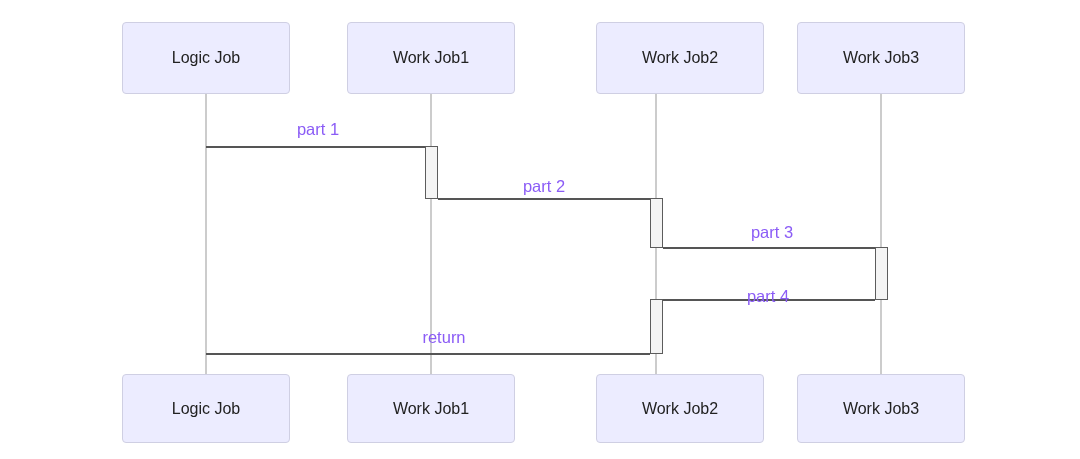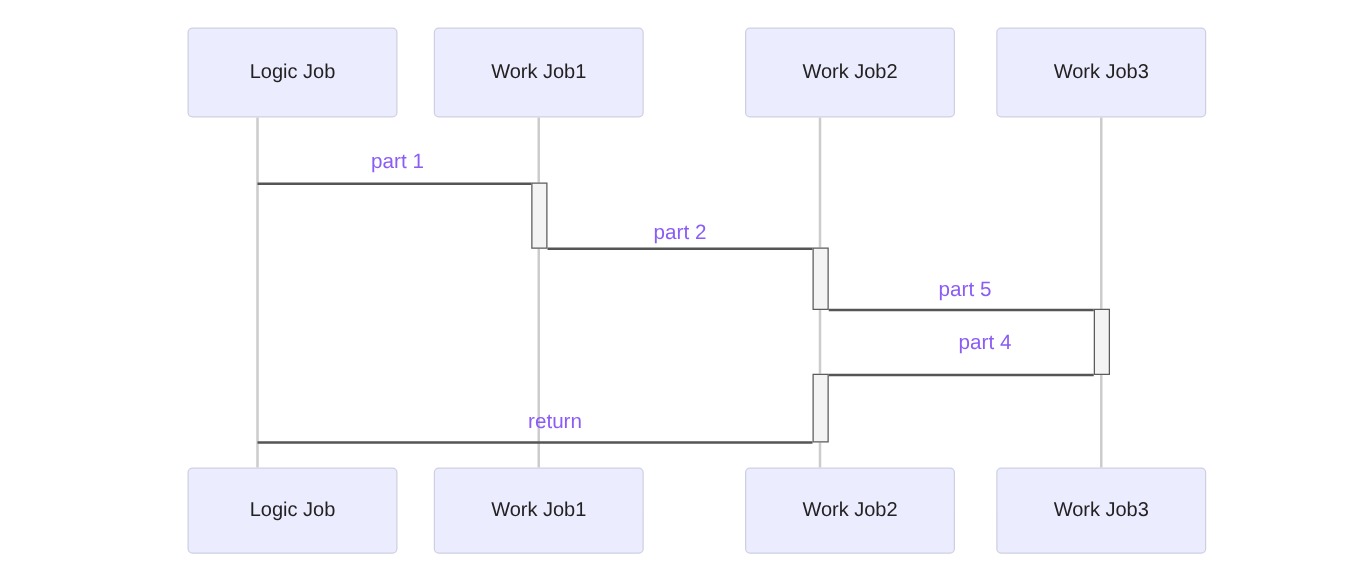--- a/index.html
+++ b/index.html
@@ -37,21 +37,21 @@
     border-radius: 4px;
     box-sizing: border-box;
     display: flex;
     align-items: center;
     justify-content: center;
     font-size: 16px;
     color: #222222;
   }
   .actor.top    { top: 22px;  height: 72px; }
   .actor.bottom { top: 374px; height: 69px; }
-  .a-0 { left: 122px; margin-left: 28px; }
+  .a-0 { left: 122px; }
   .a-1 { left: 347px; align-items: center; }
   .a-2 { left: 596px; }
   .a-3 { left: 797px; }
 
   
   .activation {
     position: absolute;
     width: 13px;
     box-sizing: border-box;
     background: #f4f4f4;
@@ -79,21 +79,21 @@
     position: absolute;
     transform: translateX(-50%);
     font-size: 16.5px;
     line-height: 20px;
     color: #8b5cf6;
     white-space: nowrap;
   }
   .lbl-0 { left: 318px; top: 119px; }
   .lbl-1 { left: 544px; top: 176px; }
   .lbl-2 { left: 772px; top: 222px; }
-  .lbl-3 { left: 768px; top: 264px; margin-left: 20px; }
+  .lbl-3 { left: 768px; top: 286px; }
   .lbl-4 { left: 444px; top: 327px; }
 </style>
 </head>
 <body>
 
 <div class="canvas">
 
   <div class="lifeline ll-0"></div>
   <div class="lifeline ll-1"></div>
   <div class="lifeline ll-2"></div>
@@ -105,21 +105,21 @@
   <div class="activation act-wj2b"></div>
 
   <div class="msg-line m-0"></div>
   <div class="msg-line m-1"></div>
   <div class="msg-line m-2"></div>
   <div class="msg-line m-3"></div>
   <div class="msg-line m-4"></div>
 
   <div class="msg-label lbl-0">part 1</div>
   <div class="msg-label lbl-1">part 2</div>
-  <div class="msg-label lbl-2">part 5</div>
+  <div class="msg-label lbl-2">part 3</div>
   <div class="msg-label lbl-3">part 4</div>
   <div class="msg-label lbl-4">return</div>
 
   <div class="actor top a-0">
     <span>Logic Job</span>
   </div>
   <div class="actor top a-1">
     <span>Work Job1</span>
   </div>
   <div class="actor top a-2">

